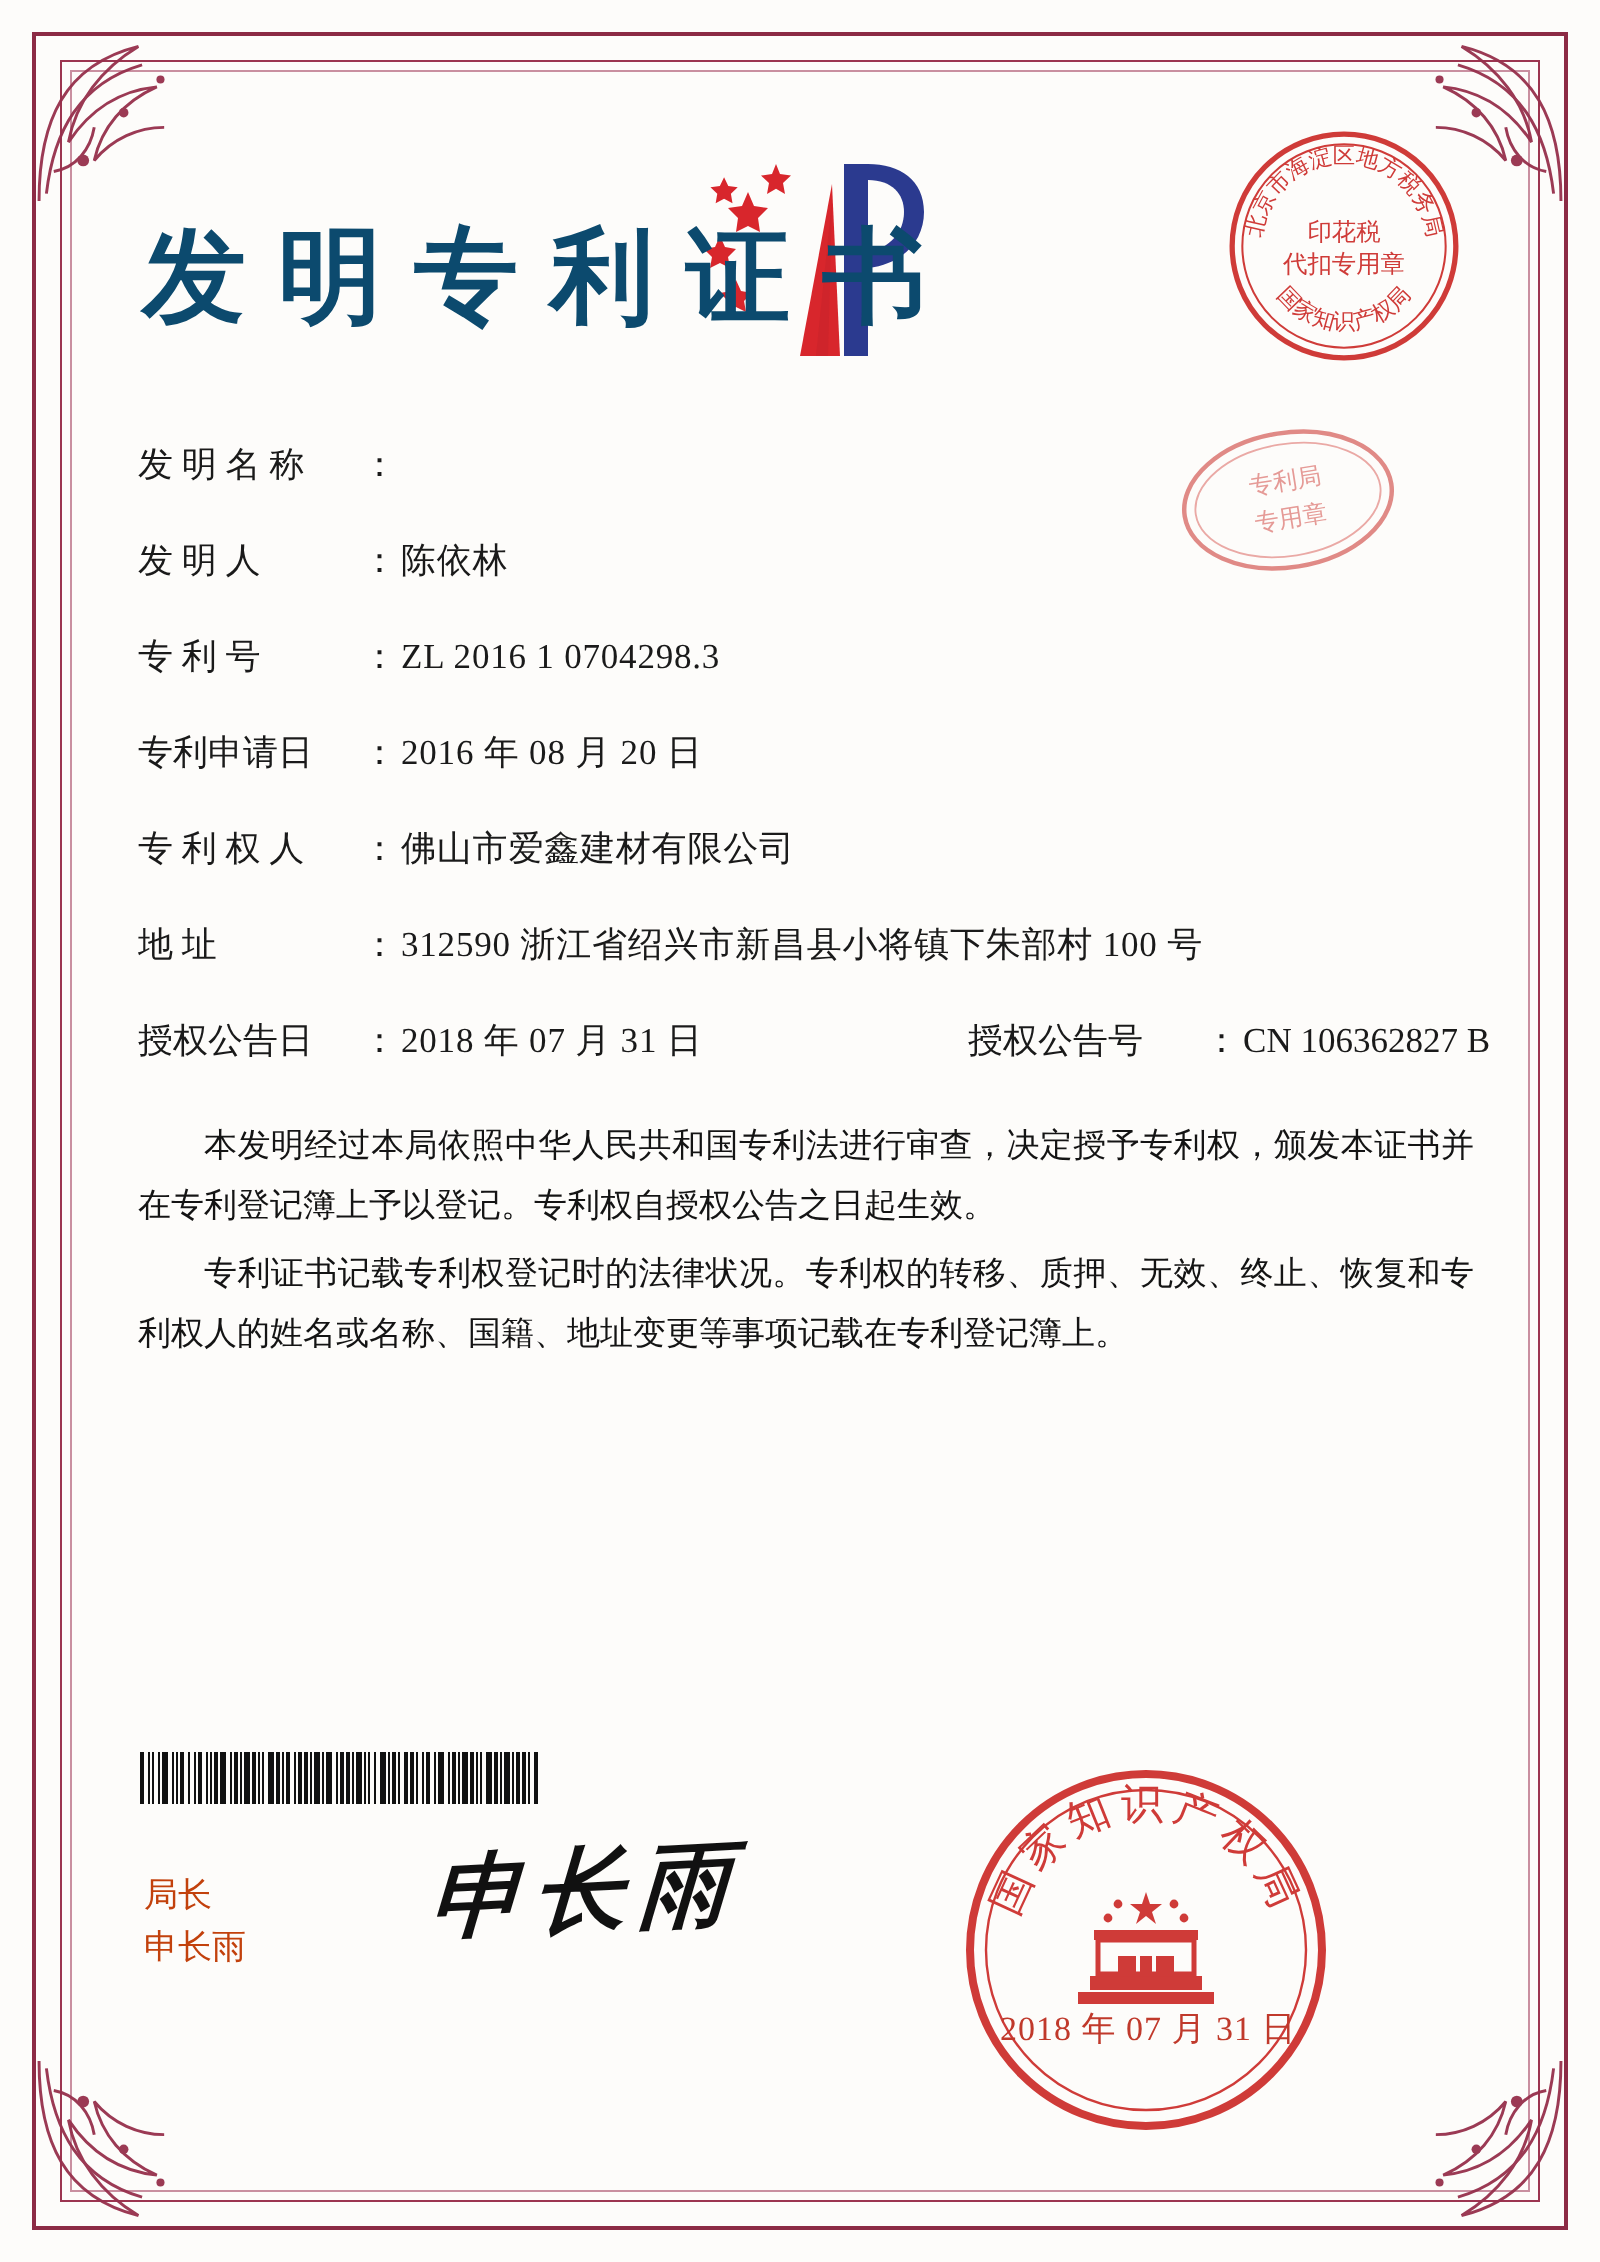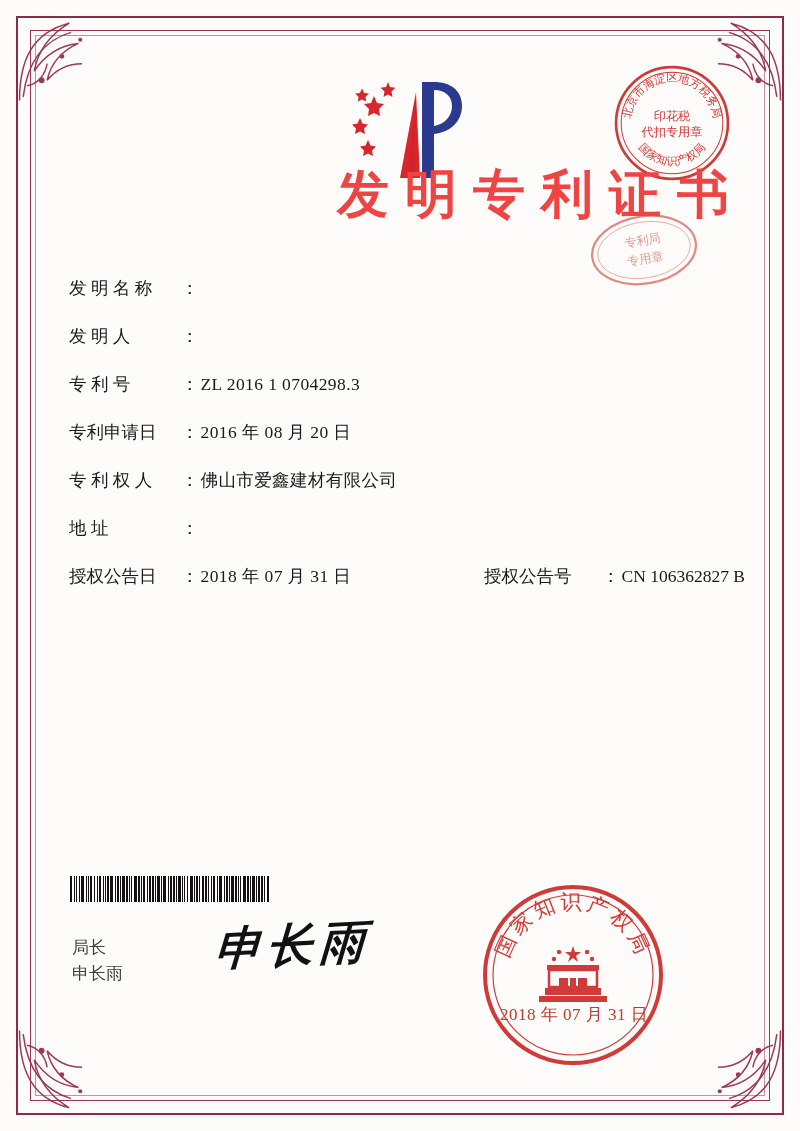--- a/index.html
+++ b/index.html
@@ -69,26 +69,26 @@
   .logo-wrap {
     position: absolute;
     left: 330px;
     top: 74px;
     width: 140px;
     height: 110px;
   }
   .logo-wrap svg { width: 100%; height: 100%; display:block; }
 
   .title {
-    margin-top: 100px;
-    text-align: right;
+    margin-top: 44px;
+    text-align: left;
     font-size: 52px;
     letter-spacing: 16px;
     font-weight: bold;
-    color: #ef4444;
+    color: #0c4a6e;
     text-indent: 16px;
     font-family: "DejaVu Serif", "Liberation Serif", serif;
   }
 
   .fields {
     margin-top: 46px;
     padding-left: 14px;
   }
   .field-row {
     display: flex;
@@ -148,21 +148,21 @@
     margin-right: 1.5px;
   }
 
   
   .sig-block {
     position: absolute;
     left: 72px;
     top: 935px;
     font-size: 17px;
     line-height: 26px;
-    color: #404040;
+    color: #c2410c;
   }
   .handwriting {
     position: absolute;
     left: 215px;
     top: 915px;
     font-size: 46px;
     color: #111;
     font-family: "DejaVu Serif", serif;
     letter-spacing: 6px;
     transform: rotate(-3deg) skewX(-6deg);
@@ -343,51 +343,55 @@
     <div class="title">发明专利证书</div>
 
     <div class="fields">
       <div class="field-row">
         <span class="field-label">发 明 名 称</span>
         <span class="field-colon">：</span>
       </div>
       <div class="field-row">
         <span class="field-label">发 明 人</span>
         <span class="field-colon">：</span>
+        <span class="field-value">陈依林</span>
       </div>
       <div class="field-row">
         <span class="field-label">专 利 号</span>
         <span class="field-colon">：</span>
         <span class="field-value">ZL 2016 1 0704298.3</span>
       </div>
       <div class="field-row">
         <span class="field-label">专利申请日</span>
         <span class="field-colon">：</span>
         <span class="field-value">2016 年 08 月 20 日</span>
       </div>
       <div class="field-row">
         <span class="field-label">专 利 权 人</span>
         <span class="field-colon">：</span>
         <span class="field-value">佛山市爱鑫建材有限公司</span>
       </div>
       <div class="field-row">
         <span class="field-label">地 址</span>
         <span class="field-colon">：</span>
+        <span class="field-value">312590 浙江省绍兴市新昌县小将镇下朱部村 100 号</span>
       </div>
       <div class="field-row dual">
         <span class="field-label">授权公告日</span>
         <span class="field-colon">：</span>
         <span class="field-value">2018 年 07 月 31 日</span>
         <span class="col2-label">授权公告号</span>
         <span class="field-colon">：</span>
         <span class="col2-value">CN 106362827 B</span>
       </div>
     </div>
 
     <div class="paragraphs">
+      <p>本发明经过本局依照中华人民共和国专利法进行审查，决定授予专利权，颁发本证书并在专利登记簿上予以登记。专利权自授权公告之日起生效。</p>
+      <p>专利证书记载专利权登记时的法律状况。专利权的转移、质押、无效、终止、恢复和专利权人的姓名或名称、国籍、地址变更等事项记载在专利登记簿上。</p>
     </div>
   </div>
 
   <div class="barcode">
     <i style="width:3px"></i>
       <i style="width:1px"></i>
       <i style="width:2px"></i>
       <i style="width:1px"></i>
     <i style="width:4px"></i>
       <i style="width:1px"></i>

